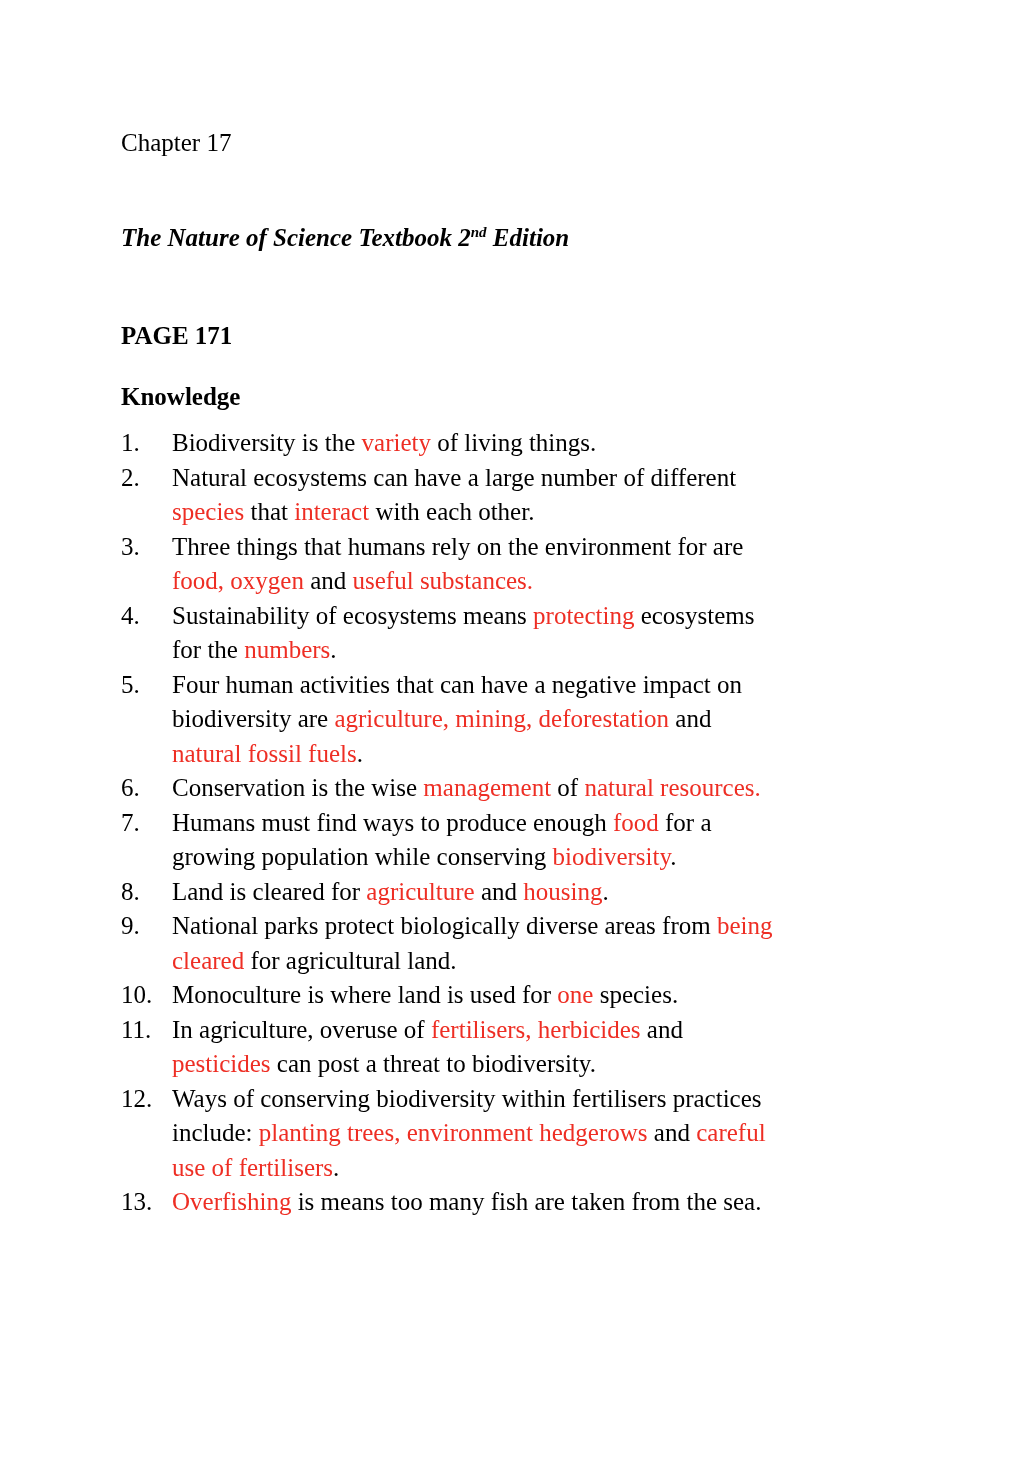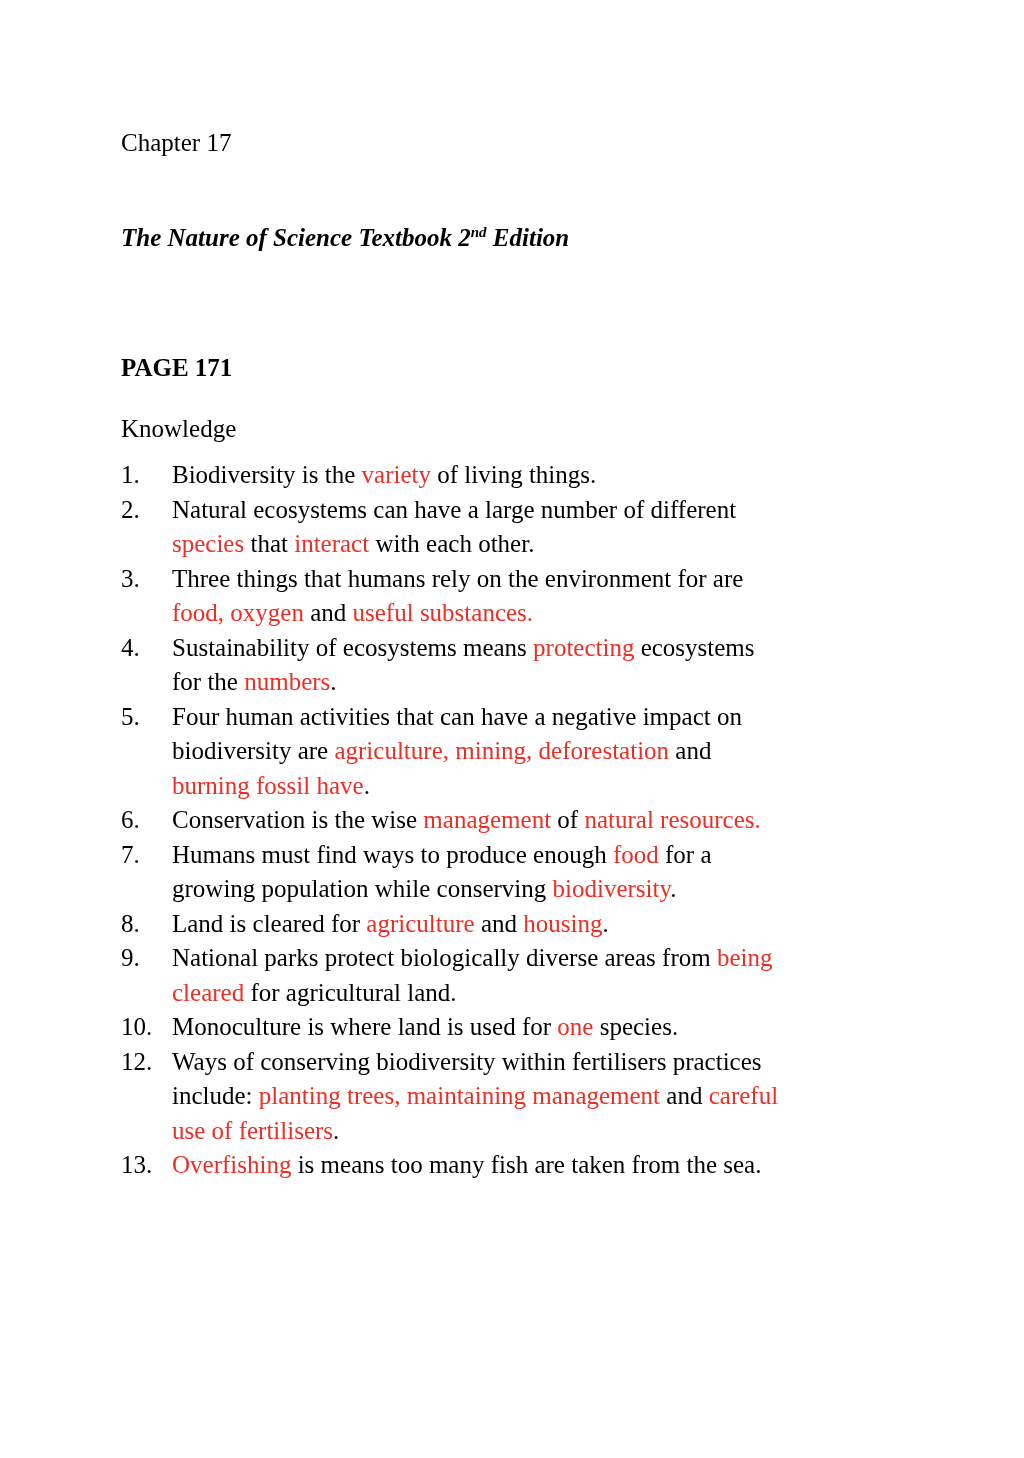--- a/index.html
+++ b/index.html
@@ -24,37 +24,37 @@
   .chapter {
     font-size: 25px;
     line-height: 34.5px;
     margin-bottom: 60px;
   }
   .book-title {
     font-size: 25px;
     line-height: 34.5px;
     font-weight: bold;
     font-style: italic;
-    margin-bottom: 96px;
+    margin-bottom: 64px;
   }
   .book-title sup {
     font-size: 15px;
     line-height: 0;
     vertical-align: super;
   }
   .page-heading {
     font-size: 25px;
     line-height: 34.5px;
     font-weight: bold;
     margin-bottom: 26px;
   }
   .section-heading {
     font-size: 25px;
     line-height: 34.5px;
-    font-weight: normal;
+    font-weight: bold;
     margin-bottom: 12px;
   }
   .answers {
     font-size: 25px;
     line-height: 34.5px;
   }
   .item {
     display: flex;
     align-items: flex-start;
   }
@@ -95,21 +95,21 @@
       <div class="item">
         <span class="num">3.</span>
         <span class="txt"><span>Three things that humans rely on the environment for are </span><span class="red">food,</span><span> </span><span class="red">oxygen</span><span> and </span><span class="red">useful substances.</span></span>
       </div>
       <div class="item">
         <span class="num">4.</span>
         <span class="txt"><span>Sustainability of ecosystems means </span><span class="red">protecting</span><span> ecosystems for the </span><span class="red">numbers</span><span>.</span></span>
       </div>
       <div class="item">
         <span class="num">5.</span>
-        <span class="txt"><span>Four human activities that can have a negative impact on biodiversity are </span><span class="red">agriculture,</span><span> </span><span class="red">mining,</span><span> </span><span class="red">deforestation</span><span> and </span><span class="red">burning fossil have</span><span>.</span></span>
+        <span class="txt"><span>Four human activities that can have a negative impact on biodiversity are </span><span class="red">agriculture,</span><span> </span><span class="red">mining,</span><span> </span><span class="red">deforestation</span><span> and </span><span class="red">natural fossil fuels</span><span>.</span></span>
       </div>
       <div class="item">
         <span class="num">6.</span>
         <span class="txt"><span>Conservation is the wise </span><span class="red">management</span><span> of </span><span class="red">natural resources.</span></span>
       </div>
       <div class="item">
         <span class="num">7.</span>
         <span class="txt"><span>Humans must find ways to produce enough </span><span class="red">food</span><span> for a growing population while conserving </span><span class="red">biodiversity</span><span>.</span></span>
       </div>
       <div class="item">
@@ -118,22 +118,26 @@
       </div>
       <div class="item">
         <span class="num">9.</span>
         <span class="txt"><span>National parks protect biologically diverse areas from </span><span class="red">being cleared</span><span> for agricultural land.</span></span>
       </div>
       <div class="item">
         <span class="num">10.</span>
         <span class="txt"><span>Monoculture is where land is used for </span><span class="red">one</span><span> species.</span></span>
       </div>
       <div class="item">
+        <span class="num">11.</span>
+        <span class="txt"><span>In agriculture, overuse of </span><span class="red">fertilisers,</span><span> </span><span class="red">herbicides</span><span> and </span><span class="red">pesticides</span><span> can post a threat to biodiversity.</span></span>
+      </div>
+      <div class="item">
         <span class="num">12.</span>
-        <span class="txt"><span>Ways of conserving biodiversity within fertilisers practices include: </span><span class="red">planting trees,</span><span> </span><span class="red">maintaining management</span><span> and </span><span class="red">careful use of fertilisers</span><span>.</span></span>
+        <span class="txt"><span>Ways of conserving biodiversity within fertilisers practices include: </span><span class="red">planting trees,</span><span> </span><span class="red">environment hedgerows</span><span> and </span><span class="red">careful use of fertilisers</span><span>.</span></span>
       </div>
       <div class="item">
         <span class="num">13.</span>
         <span class="txt"><span class="red">Overfishing</span><span> is means too many fish are taken from the sea.</span></span>
       </div>
     </div>
 
 </div>
 
 </body></html>

